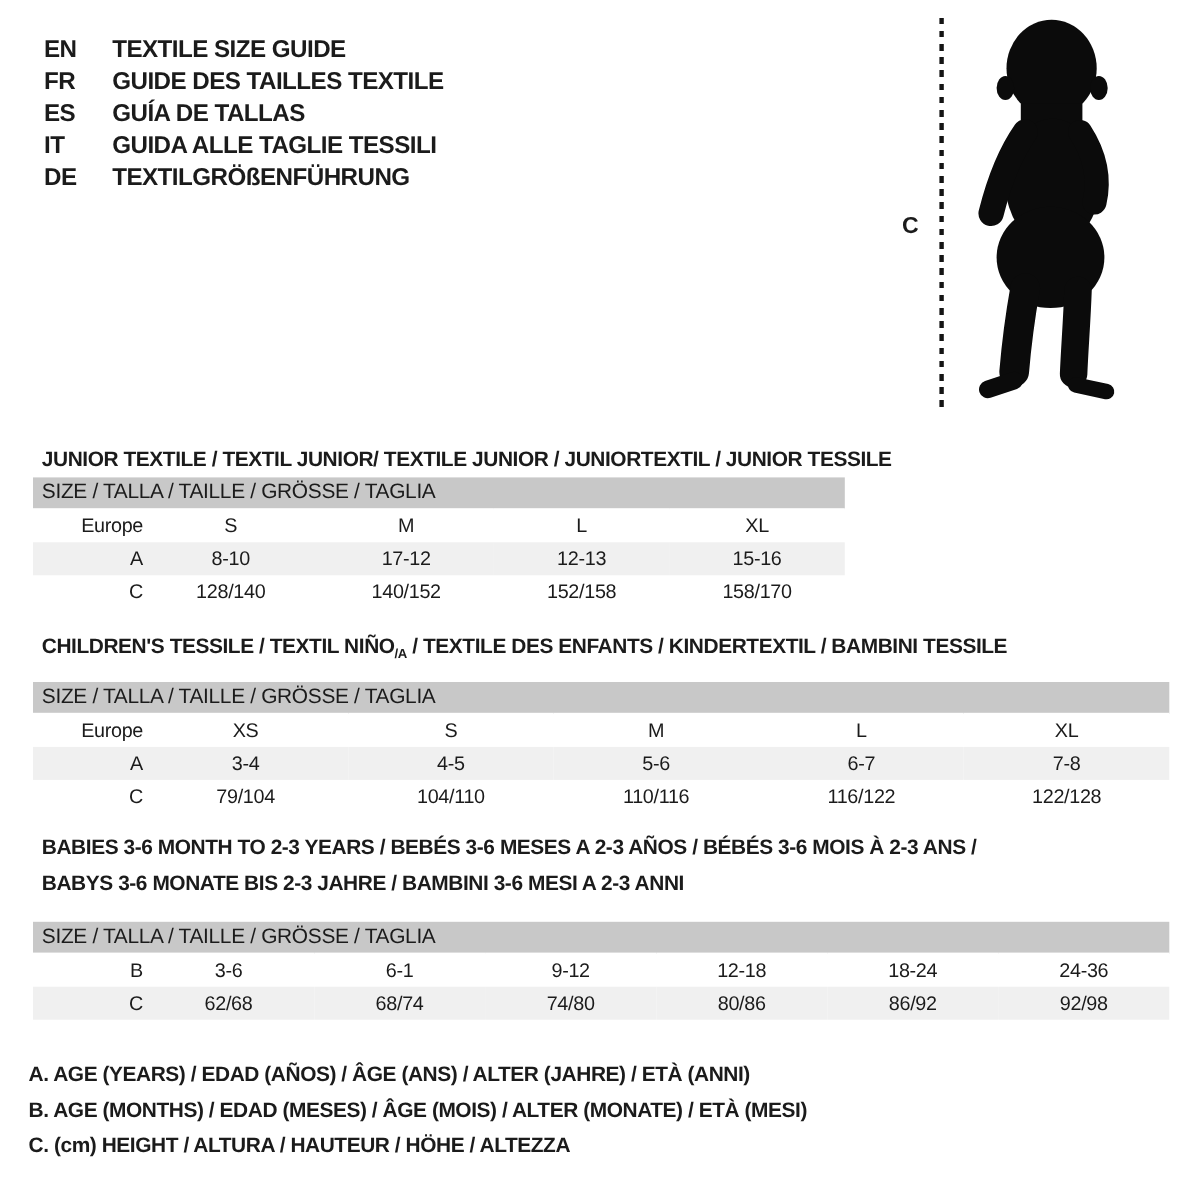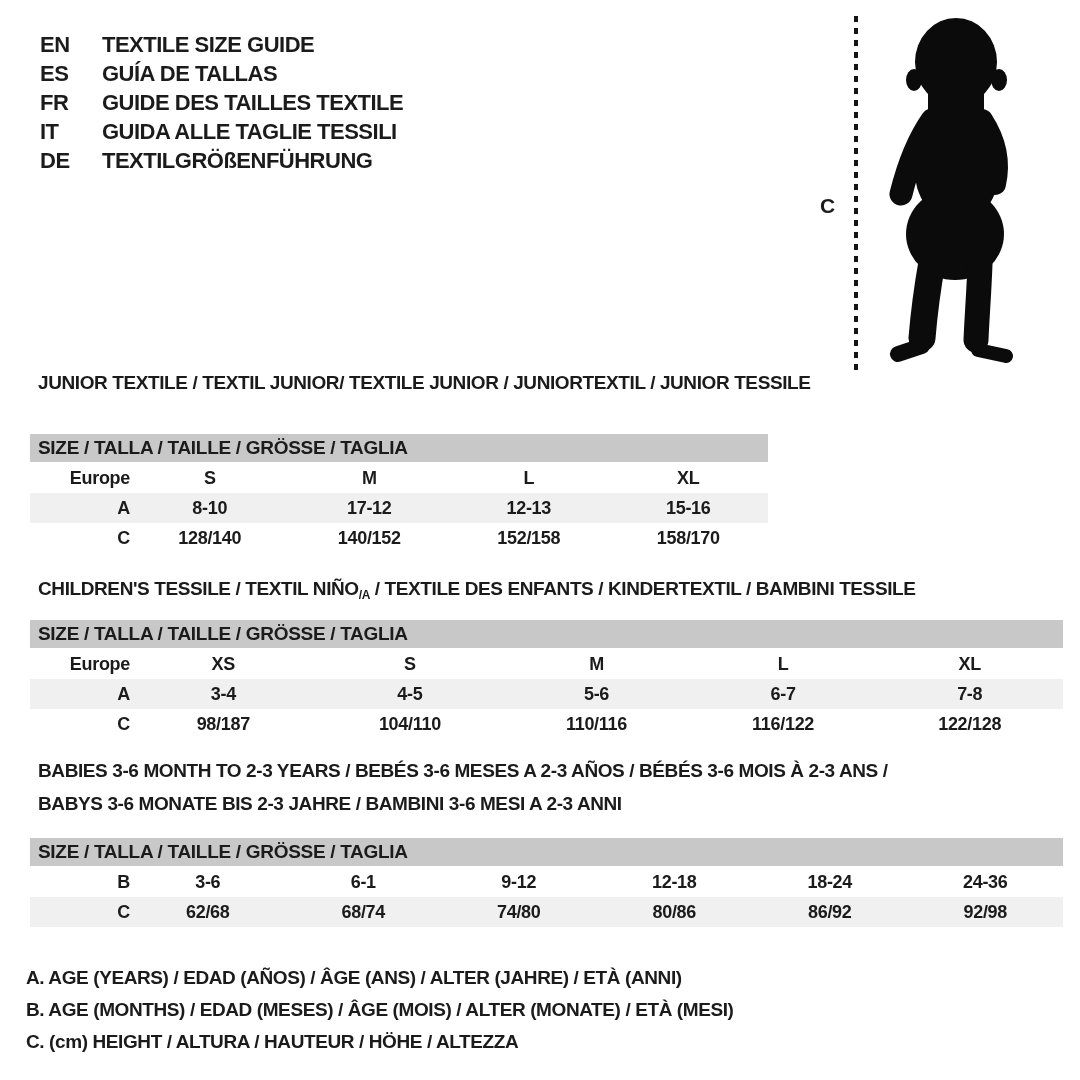--- a/index.html
+++ b/index.html
@@ -23,21 +23,21 @@
   .height-label { position:absolute; left:820px; top:194px;
                   font-size:21px; font-weight:700; }
   .baby-svg { position:absolute; left:868px; top:16px; }
   
   .section-title { position:absolute; left:38px; font-size:19px; font-weight:700;
                    letter-spacing:-0.4px; white-space:nowrap; }
   .sub-a { font-size:12px; vertical-align:-4px; font-weight:700; }
   
   .tbl { position:absolute; left:30px; }
   .tbl table { border-collapse:collapse; table-layout:fixed; width:100%; }
-  .tbl td { height:30px; font-size:18px; font-weight:700; letter-spacing:-0.3px;
+  .tbl td { height:30px; font-size:18px; font-weight:400; letter-spacing:-0.3px;
             text-align:center; vertical-align:middle; }
   .tbl tr.band td { background:#c8c8c8; text-align:left; padding-left:8px;
                     height:29px; font-size:19px; border-bottom:3px solid #ffffff; }
   .tbl td.rowlabel { text-align:right; padding-left:8px; }
   .tbl tr.shaded td { background:#f0f0f0; }
   .w-junior  { width:738px; }
   .w-wide    { width:1033px; }
   
   .legend { position:absolute; left:26px; top:962px; }
   .legend-line { height:32px; line-height:32px; font-size:19px; font-weight:700;
@@ -47,26 +47,26 @@
 <body>
 
 <div class="page">
 
   <div class="lang-block">
     <div class="lang-row">
       <span class="lang-code">EN</span>
       <span>TEXTILE SIZE GUIDE</span>
     </div>
     <div class="lang-row">
+      <span class="lang-code">FR</span>
+      <span>GUIDE DES TAILLES TEXTILE</span>
+    </div>
+    <div class="lang-row">
       <span class="lang-code">ES</span>
       <span>GUÍA DE TALLAS</span>
-    </div>
-    <div class="lang-row">
-      <span class="lang-code">FR</span>
-      <span>GUIDE DES TAILLES TEXTILE</span>
     </div>
     <div class="lang-row">
       <span class="lang-code">IT</span>
       <span>GUIDA ALLE TAGLIE TESSILI</span>
     </div>
     <div class="lang-row">
       <span class="lang-code">DE</span>
       <span>TEXTILGRÖßENFÜHRUNG</span>
     </div>
   </div>
@@ -85,21 +85,21 @@
     <g stroke="#0b0b0b" fill="none" stroke-linecap="round">
       <path d="M64,104 C50,124 40,150 33,178" stroke-width="23"></path>
       <path d="M114,104 C127,124 132,146 127,168" stroke-width="22"></path>
       <path d="M64,246 C59,274 56,298 54,322" stroke-width="27"></path>
       <path d="M54,330 L30,338" stroke-width="16"></path>
       <path d="M112,248 C111,276 109,300 108,324" stroke-width="25"></path>
       <path d="M110,334 L138,340" stroke-width="14"></path>
     </g>
   </svg>
 
-  <div class="section-title" style="top:372px">JUNIOR TEXTILE / TEXTIL JUNIOR/ TEXTILE JUNIOR / JUNIORTEXTIL / JUNIOR TESSILE</div>
+  <div class="section-title" style="top:408px">JUNIOR TEXTILE / TEXTIL JUNIOR/ TEXTILE JUNIOR / JUNIORTEXTIL / JUNIOR TESSILE</div>
 
   <div class="tbl w-junior" style="top:434px">
     <table>
       <colgroup>
         <col style="width:100px">
           <col>
           <col>
           <col>
           <col>
       </colgroup>
@@ -161,21 +161,21 @@
       <tr class="shaded">
         <td class="rowlabel">A</td>
         <td>3-4</td>
         <td>4-5</td>
         <td>5-6</td>
         <td>6-7</td>
         <td>7-8</td>
       </tr>
       <tr>
         <td class="rowlabel">C</td>
-        <td>98/187</td>
+        <td>79/104</td>
         <td>104/110</td>
         <td>110/116</td>
         <td>116/122</td>
         <td>122/128</td>
       </tr>
     </tbody>
       </table>
   </div>
 
   <div class="section-title" style="top:760px">BABIES 3-6 MONTH TO 2-3 YEARS / BEBÉS 3-6 MESES A 2-3 AÑOS / BÉBÉS 3-6 MOIS À 2-3 ANS /</div>

